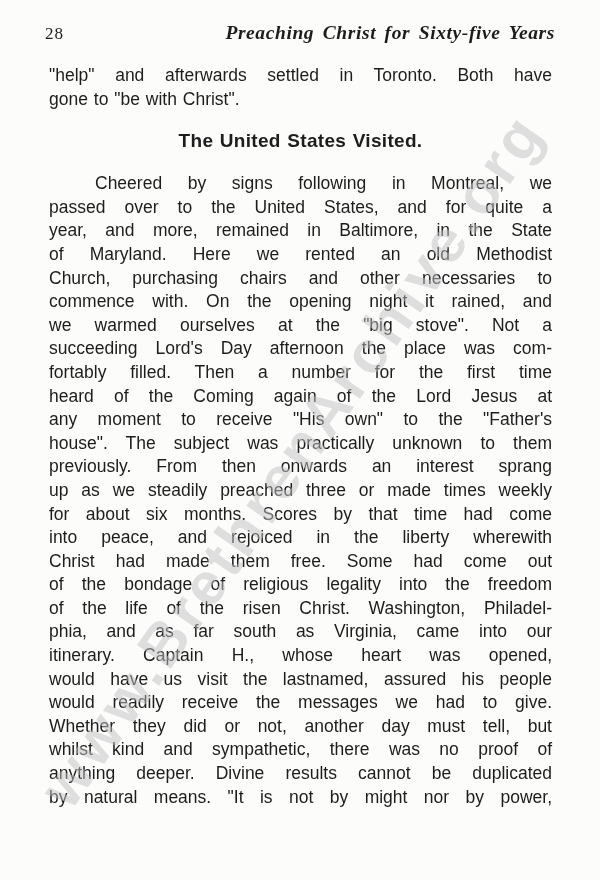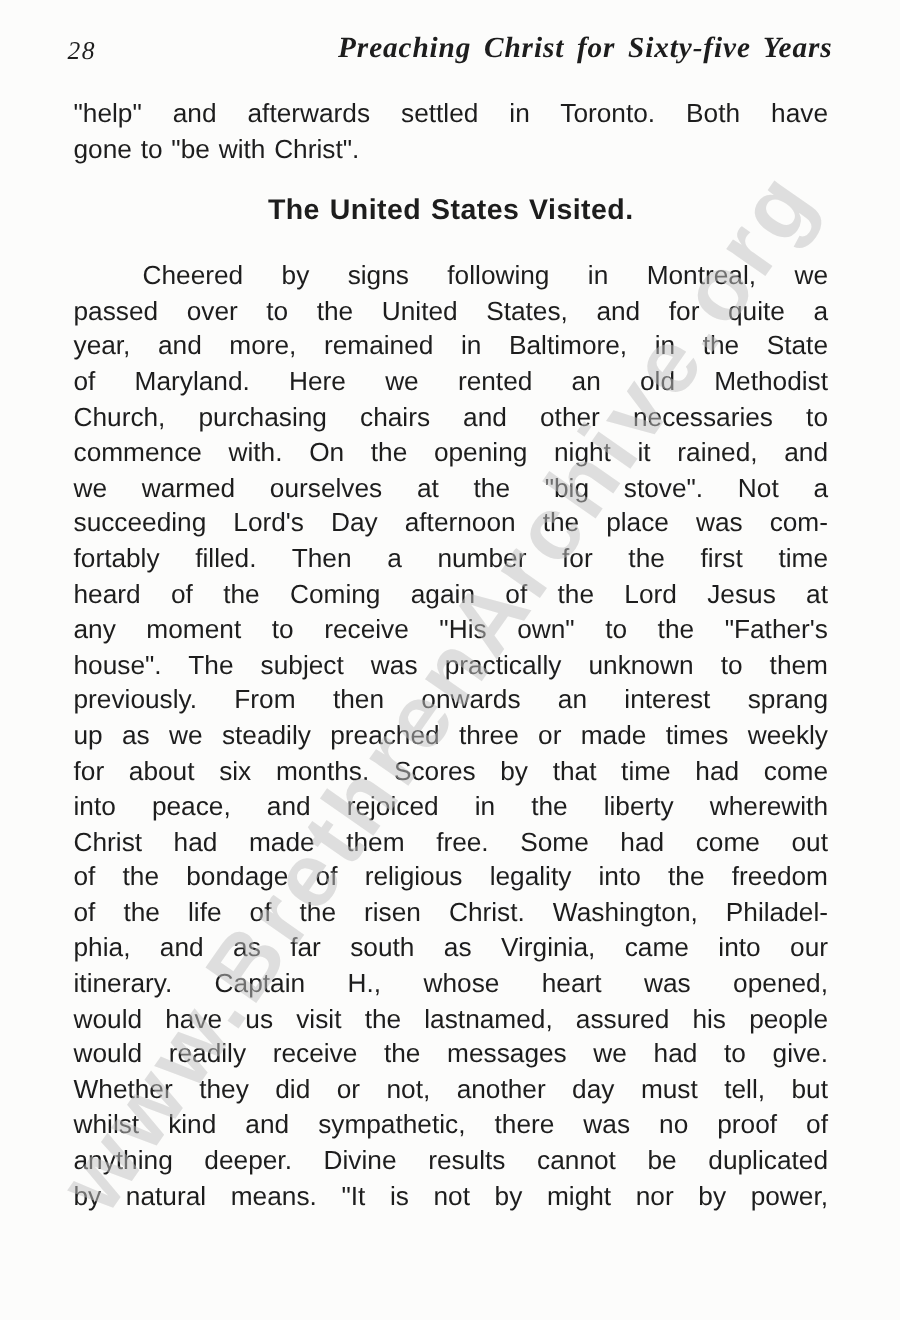--- a/index.html
+++ b/index.html
@@ -21,21 +21,20 @@
     right: 45px;
     height: 26px;
   }
   .page-number {
     position: absolute;
     left: 0;
     top: 2px;
     font-family: "Liberation Serif", serif;
     font-size: 17px;
     letter-spacing: 1px;
-    font-style: italic;
   }
   .running-title {
     display: block;
     text-align: right;
     font-family: "Liberation Serif", serif;
     font-style: italic;
     font-weight: 600;
     font-size: 19.5px;
     letter-spacing: 0.6px;
     word-spacing: 3px;

